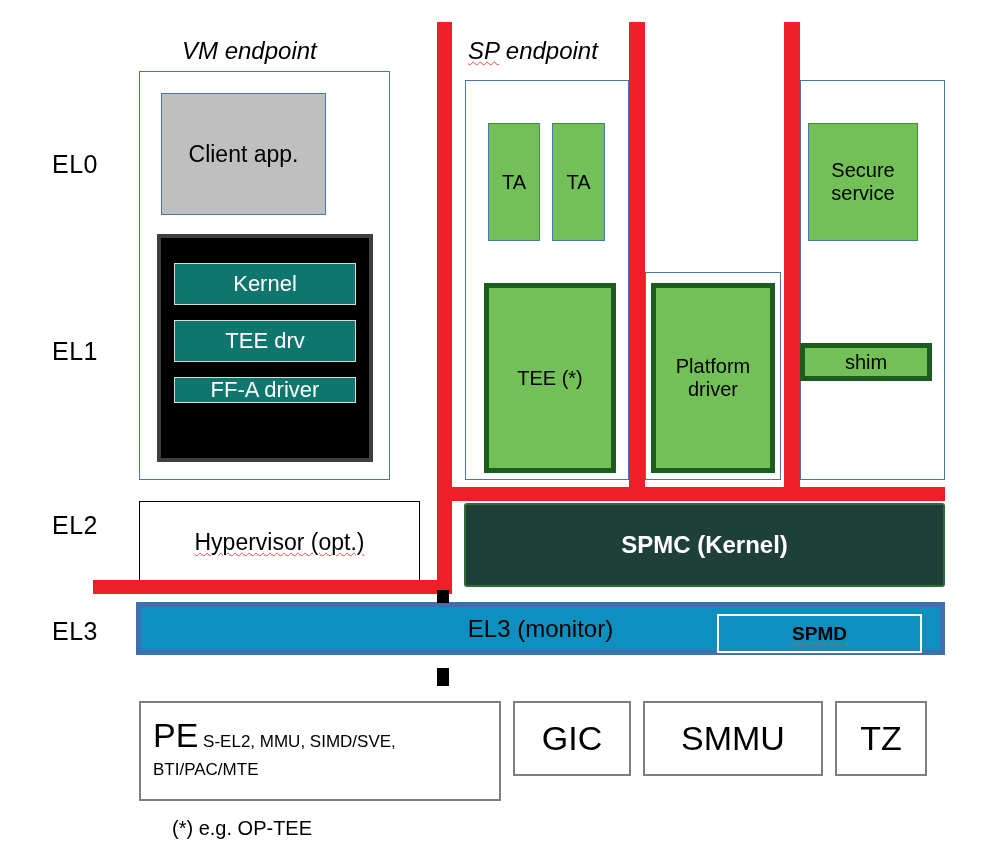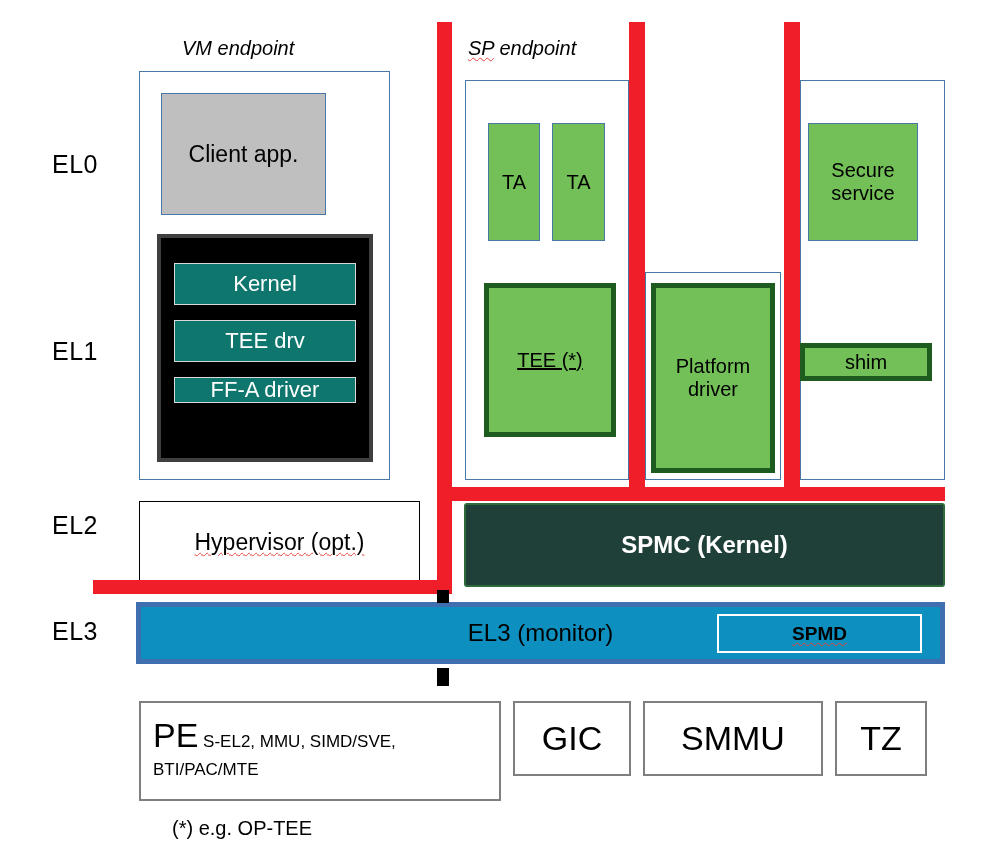--- a/index.html
+++ b/index.html
@@ -23,21 +23,21 @@
   
   .el-label {
     font-size: 25px;
     color: #000;
     letter-spacing: 0.5px;
     white-space: nowrap;
   }
 
   
   .endpoint-caption {
-    font-size: 20px;
+    font-size: 24px;
     font-style: italic;
     white-space: nowrap;
   }
   .sp-underline {
     text-decoration: underline;
     text-decoration-style: wavy;
     text-decoration-color: #e8453c;
     text-decoration-thickness: 1px;
     text-underline-offset: 2px;
   }
@@ -219,35 +219,35 @@
 
   <div class="abs green-plain" style="left:488px; top:123px; width:52px; height:118px;">TA</div>
   <div class="abs green-plain" style="left:552px; top:123px; width:53px; height:118px;">TA</div>
   <div class="abs green-plain" style="left:808px; top:123px; width:110px; height:118px;">
     <div>
       <div>Secure</div>
       <div>service</div>
     </div>
   </div>
 
-  <div class="abs green-thick" style="left:484px; top:283px; width:132px; height:154px;text-decoration:underline;">TEE (*)</div>
+  <div class="abs green-thick" style="left:484px; top:283px; width:132px; height:190px;">TEE (*)</div>
   <div class="abs green-thick" style="left:651px; top:283px; width:124px; height:190px;">
     <div>
       <div>Platform</div>
       <div>driver</div>
     </div>
   </div>
   <div class="abs green-thick" style="left:800px; top:343px; width:132px; height:38px;text-align:right;">shim</div>
 
   <div class="abs hypervisor" style="left:139px; top:501px; width:281px; height:82px;">
     <span class="wavy">Hypervisor (opt.)</span>
   </div>
   <div class="abs spmc" style="left:464px; top:503px; width:481px; height:84px;">SPMC (Kernel)</div>
 
-  <div class="abs el3bar" style="left:136px; top:602px; width:809px; height:62px;">
+  <div class="abs el3bar" style="left:136px; top:602px; width:809px; height:53px;">
     <span>EL3 (monitor)</span>
   </div>
   <div class="abs spmd" style="left:717px; top:614px; width:205px; height:39px;">
     <span class="wavy">SPMD</span>
   </div>
 
   <div class="abs hw-box pe-text" style="left:139px; top:701px; width:362px; height:100px;">
     <span class="big">PE</span>
     <span>S-EL2, MMU, SIMD/SVE,</span><br>
     <span>BTI/PAC/MTE</span>

